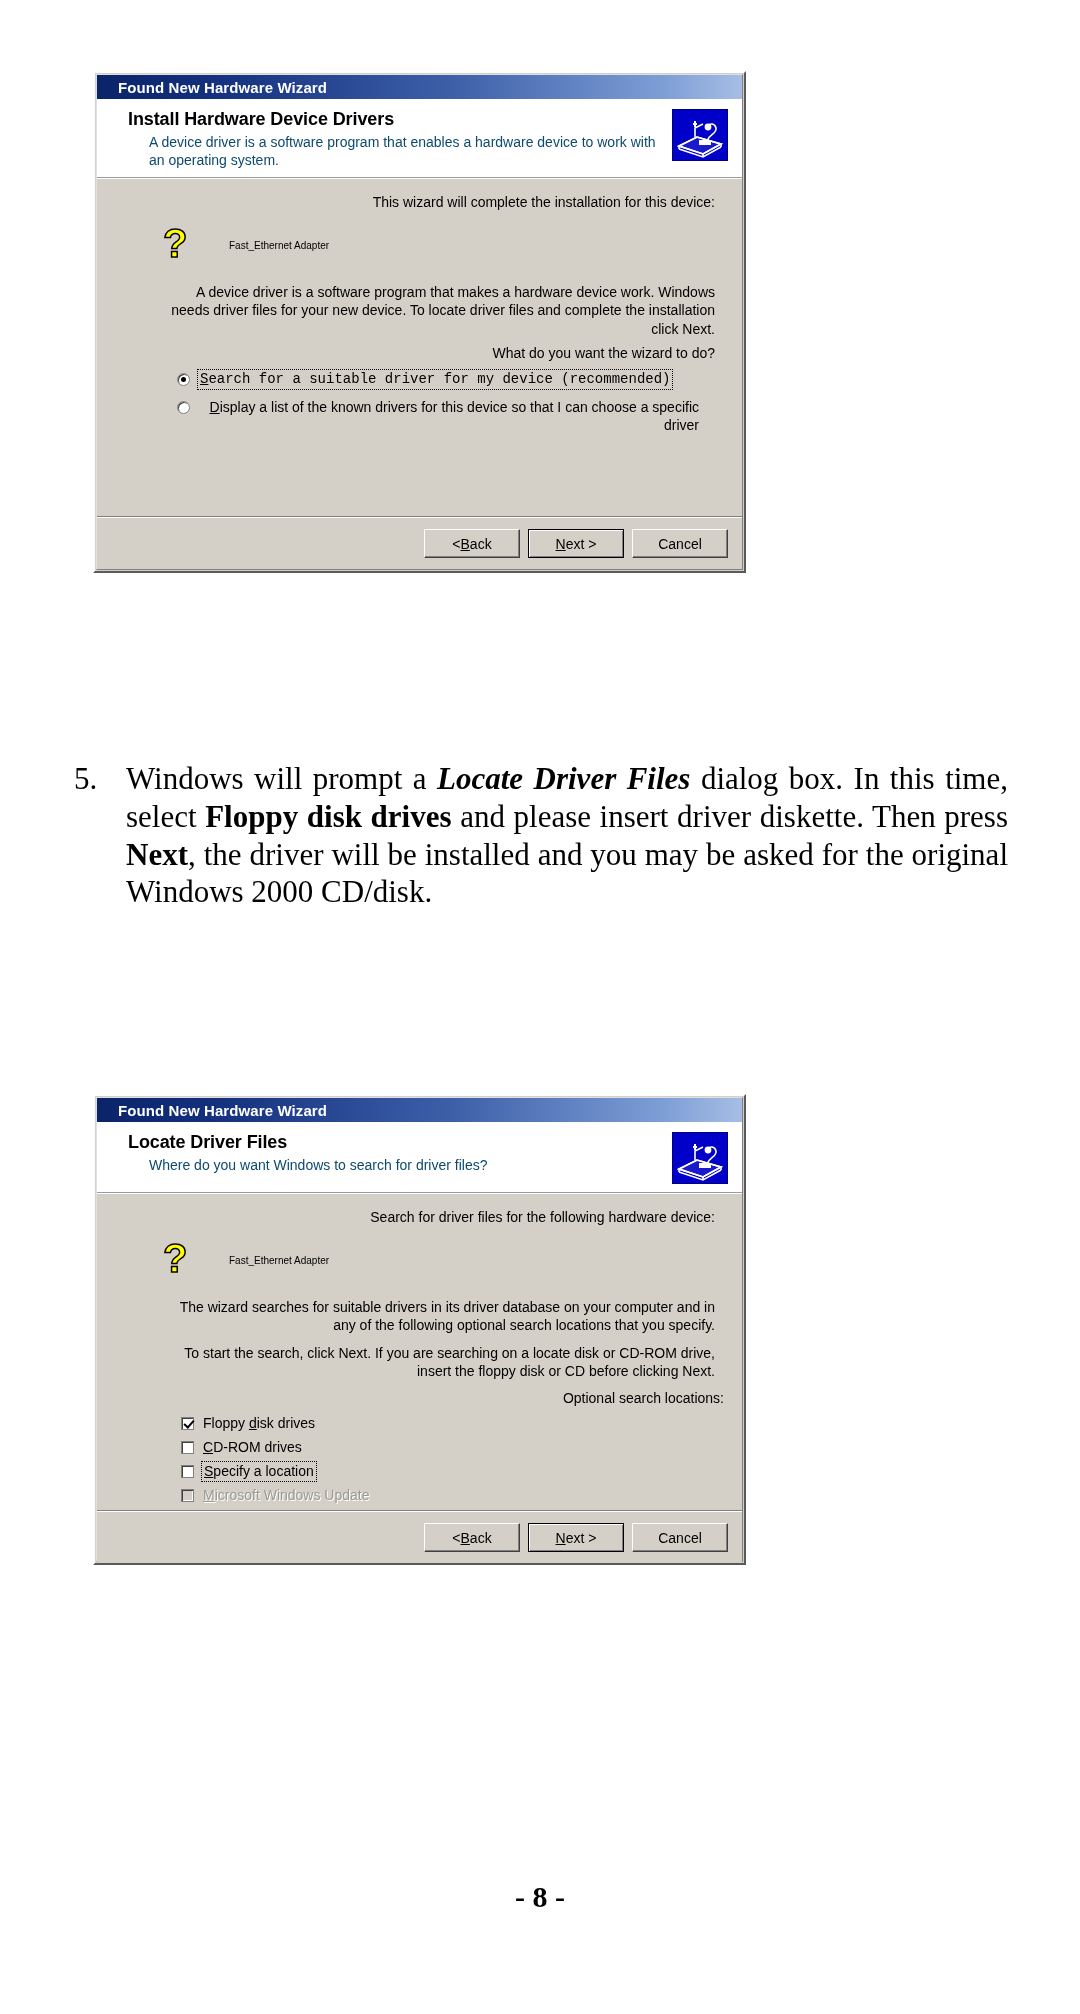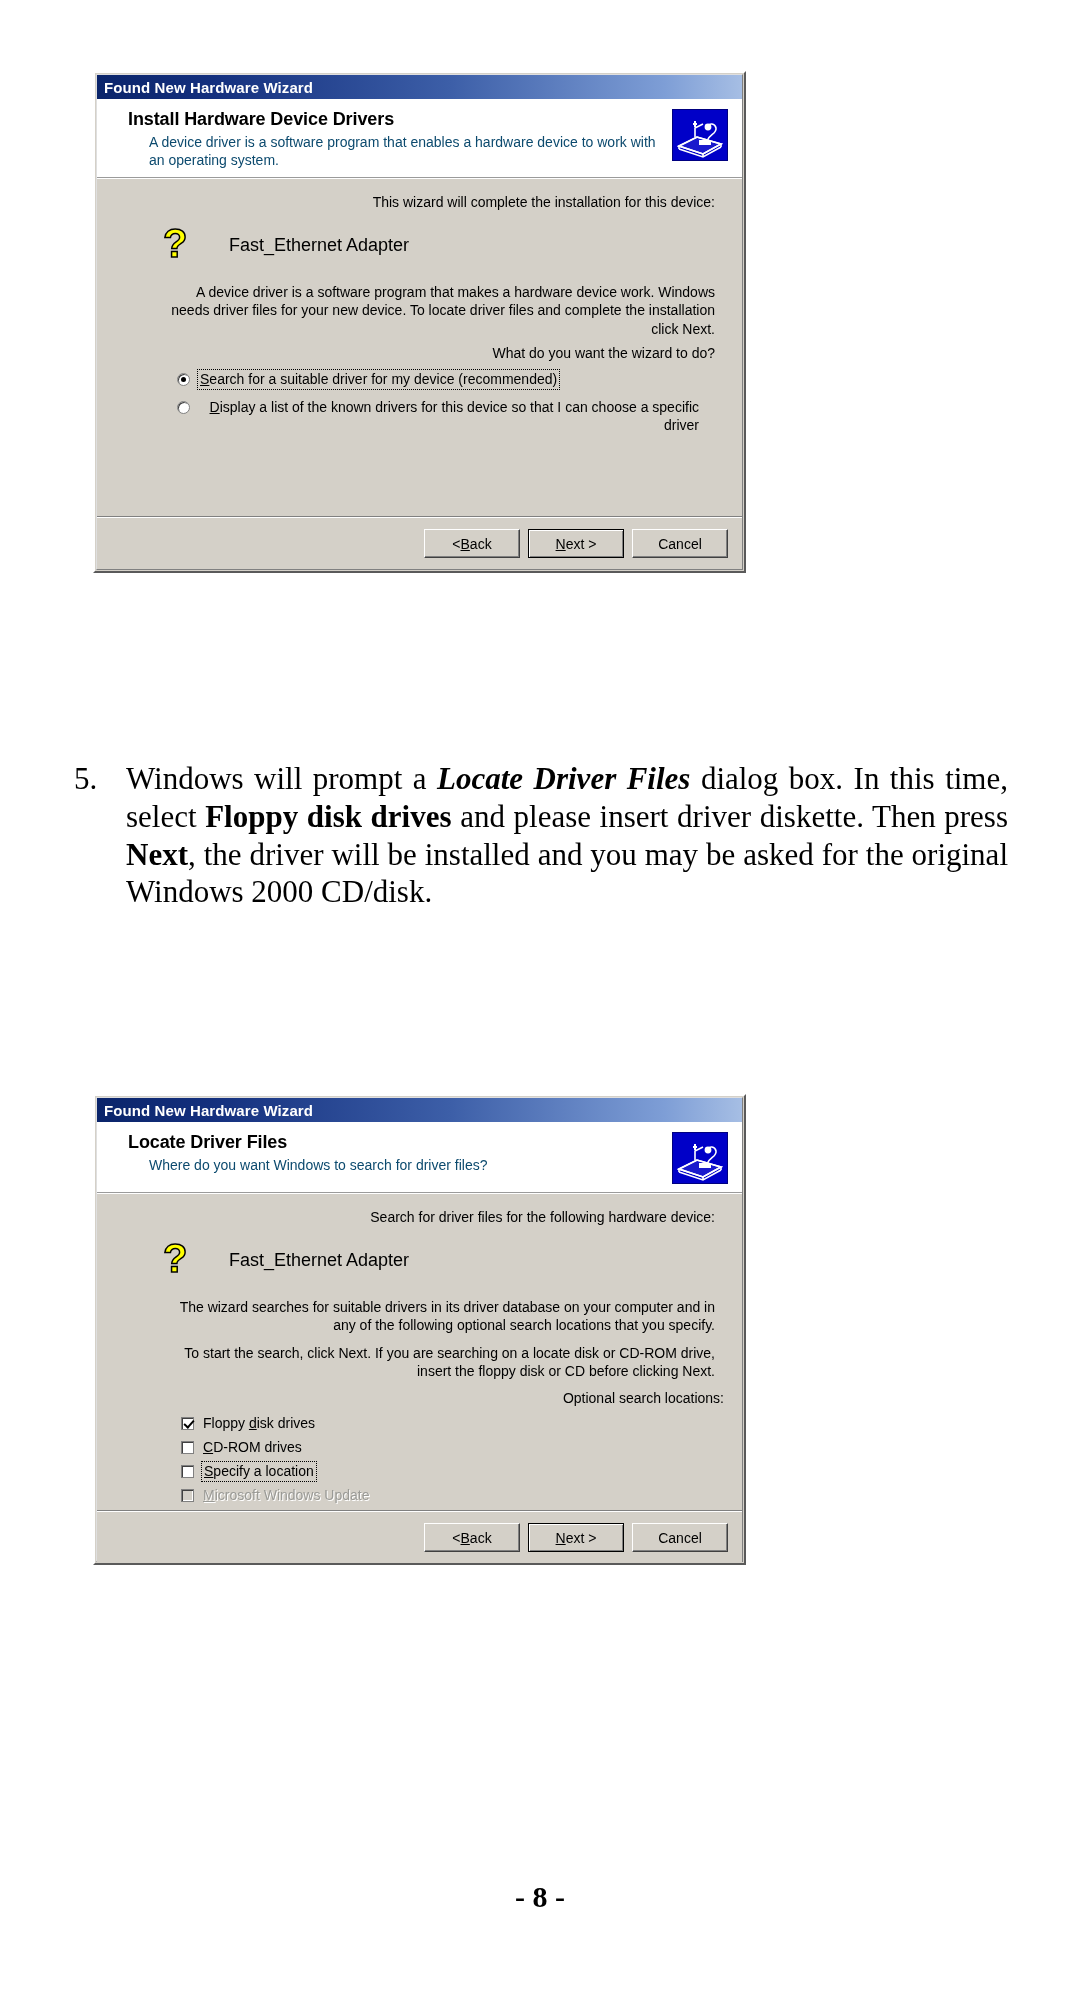--- a/index.html
+++ b/index.html
@@ -36,21 +36,21 @@
     display: flex;
     flex-direction: column;
   }
 
   .titlebar {
     height: 24px;
     flex: 0 0 24px;
     background: linear-gradient(to right, #0a246a 0%, #14307e 18%, #3d5fa8 55%, #7e9ed6 88%, #a6bee4 100%);
     display: flex;
     align-items: center;
-    padding-left: 7px;
+    padding-left: 21px;
     box-sizing: border-box;
   }
   .titlebar-text {
     color: #ffffff;
     font-size: 15px;
     font-weight: bold;
     letter-spacing: 0.1px;
     white-space: nowrap;
     font-family: "Liberation Sans", sans-serif;
   }
@@ -129,21 +129,21 @@
     margin: 12px 0 16px 0;
   }
   .device-icon {
     width: 46px;
     height: 44px;
     flex: 0 0 46px;
     position: relative;
     margin-left: 6px;
   }
   .device-label {
-    font-size: 18px;
+    font-size: 10px;
     margin-left: 22px;
     font-family: "Liberation Sans", sans-serif;
   }
 
   
   .qmark {
     position: absolute;
     left: 2px; top: 0;
     font-size: 40px;
     line-height: 40px;
@@ -193,20 +193,21 @@
     font-size: 14px;
     margin-left: 9px;
     line-height: 1.25;
     max-width: 500px;
     font-family: "Liberation Sans", sans-serif;
   }
   .opt-label.focus {
     outline: 1px dotted #000000;
     outline-offset: 1px;
     padding: 0 1px;
+    font-family: Liberation Mono, monospace;
   }
   .opt-label u { text-decoration: underline; }
 
   .checkbox {
     width: 13px; height: 13px;
     flex: 0 0 13px;
     background: #ffffff;
     border: 1px solid #808080;
     box-shadow: inset 1px 1px 0 #404040, inset -1px -1px 0 #ffffff;
     box-sizing: border-box;

